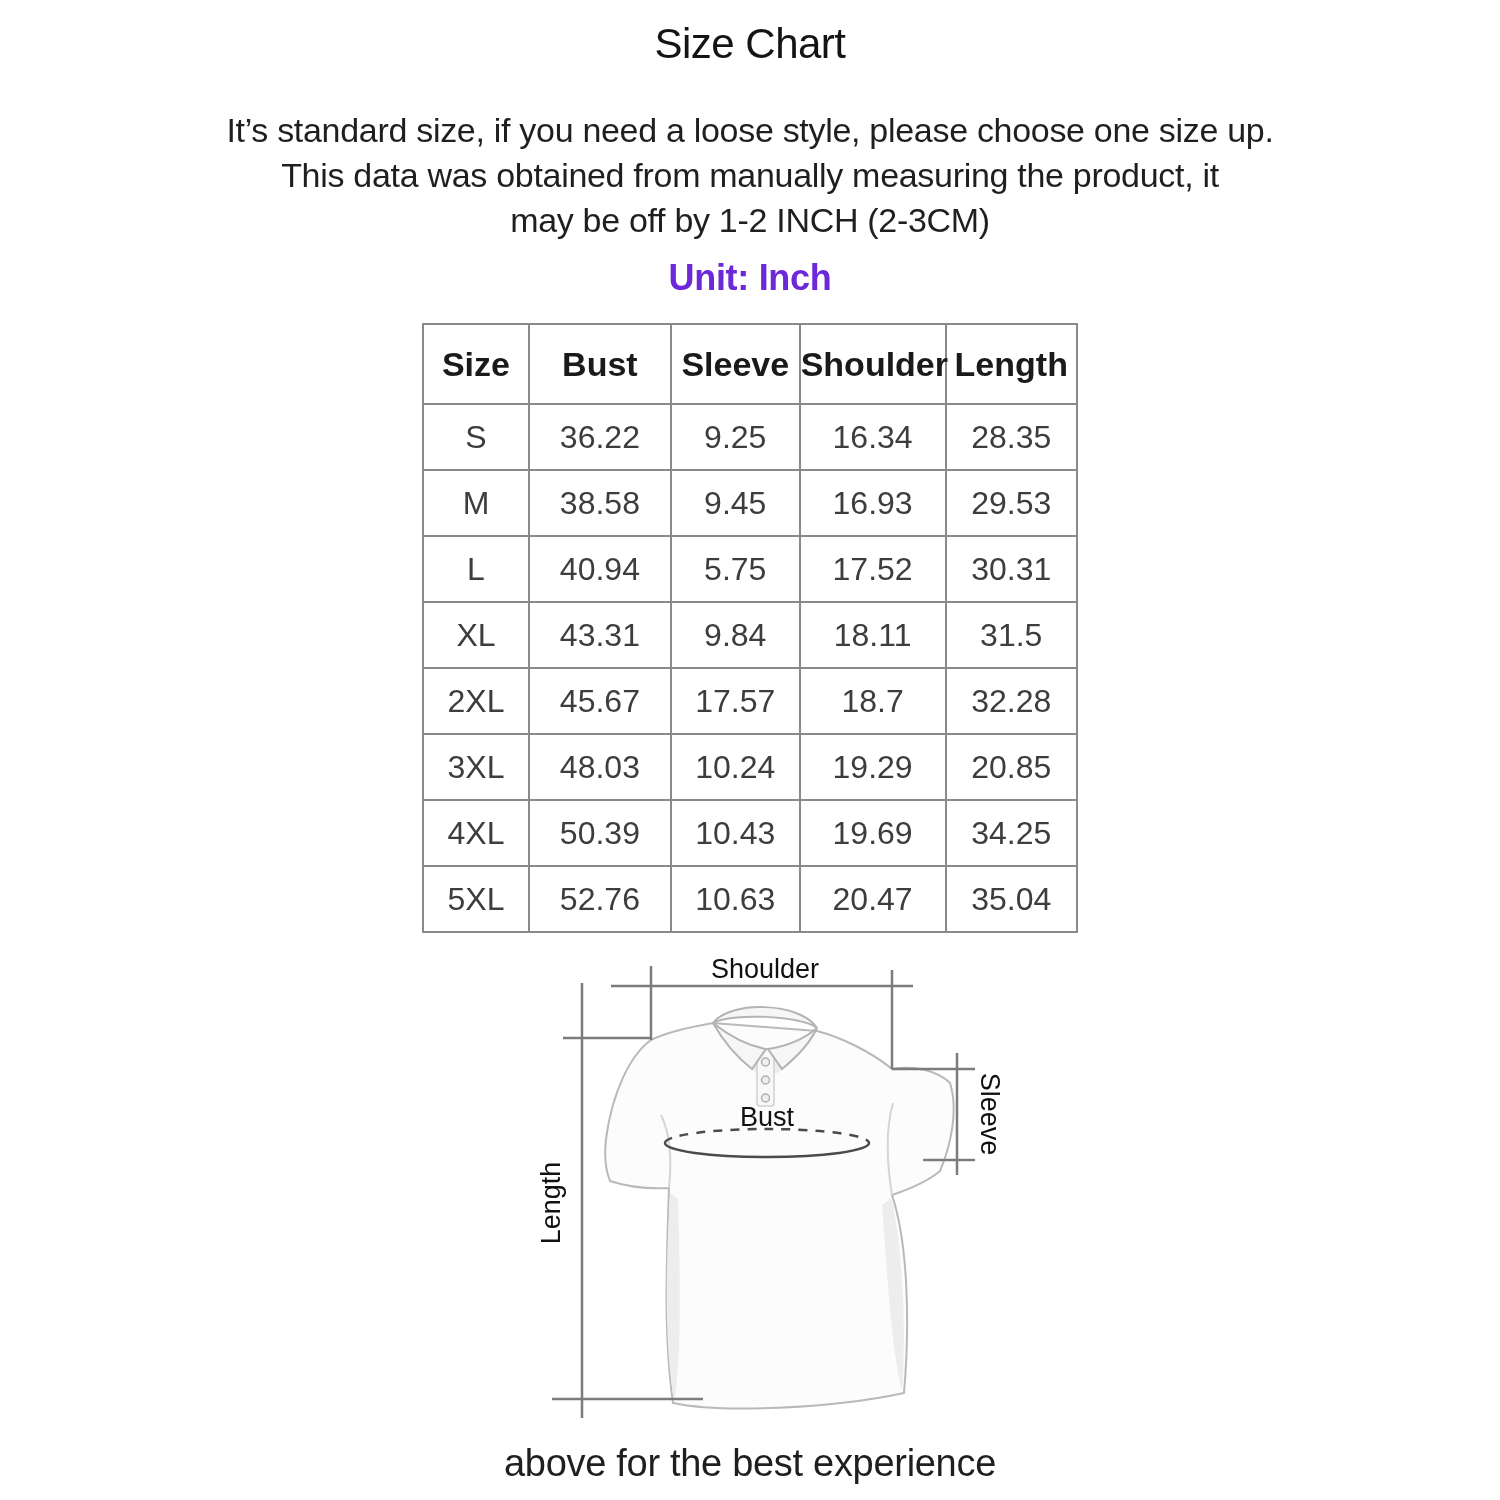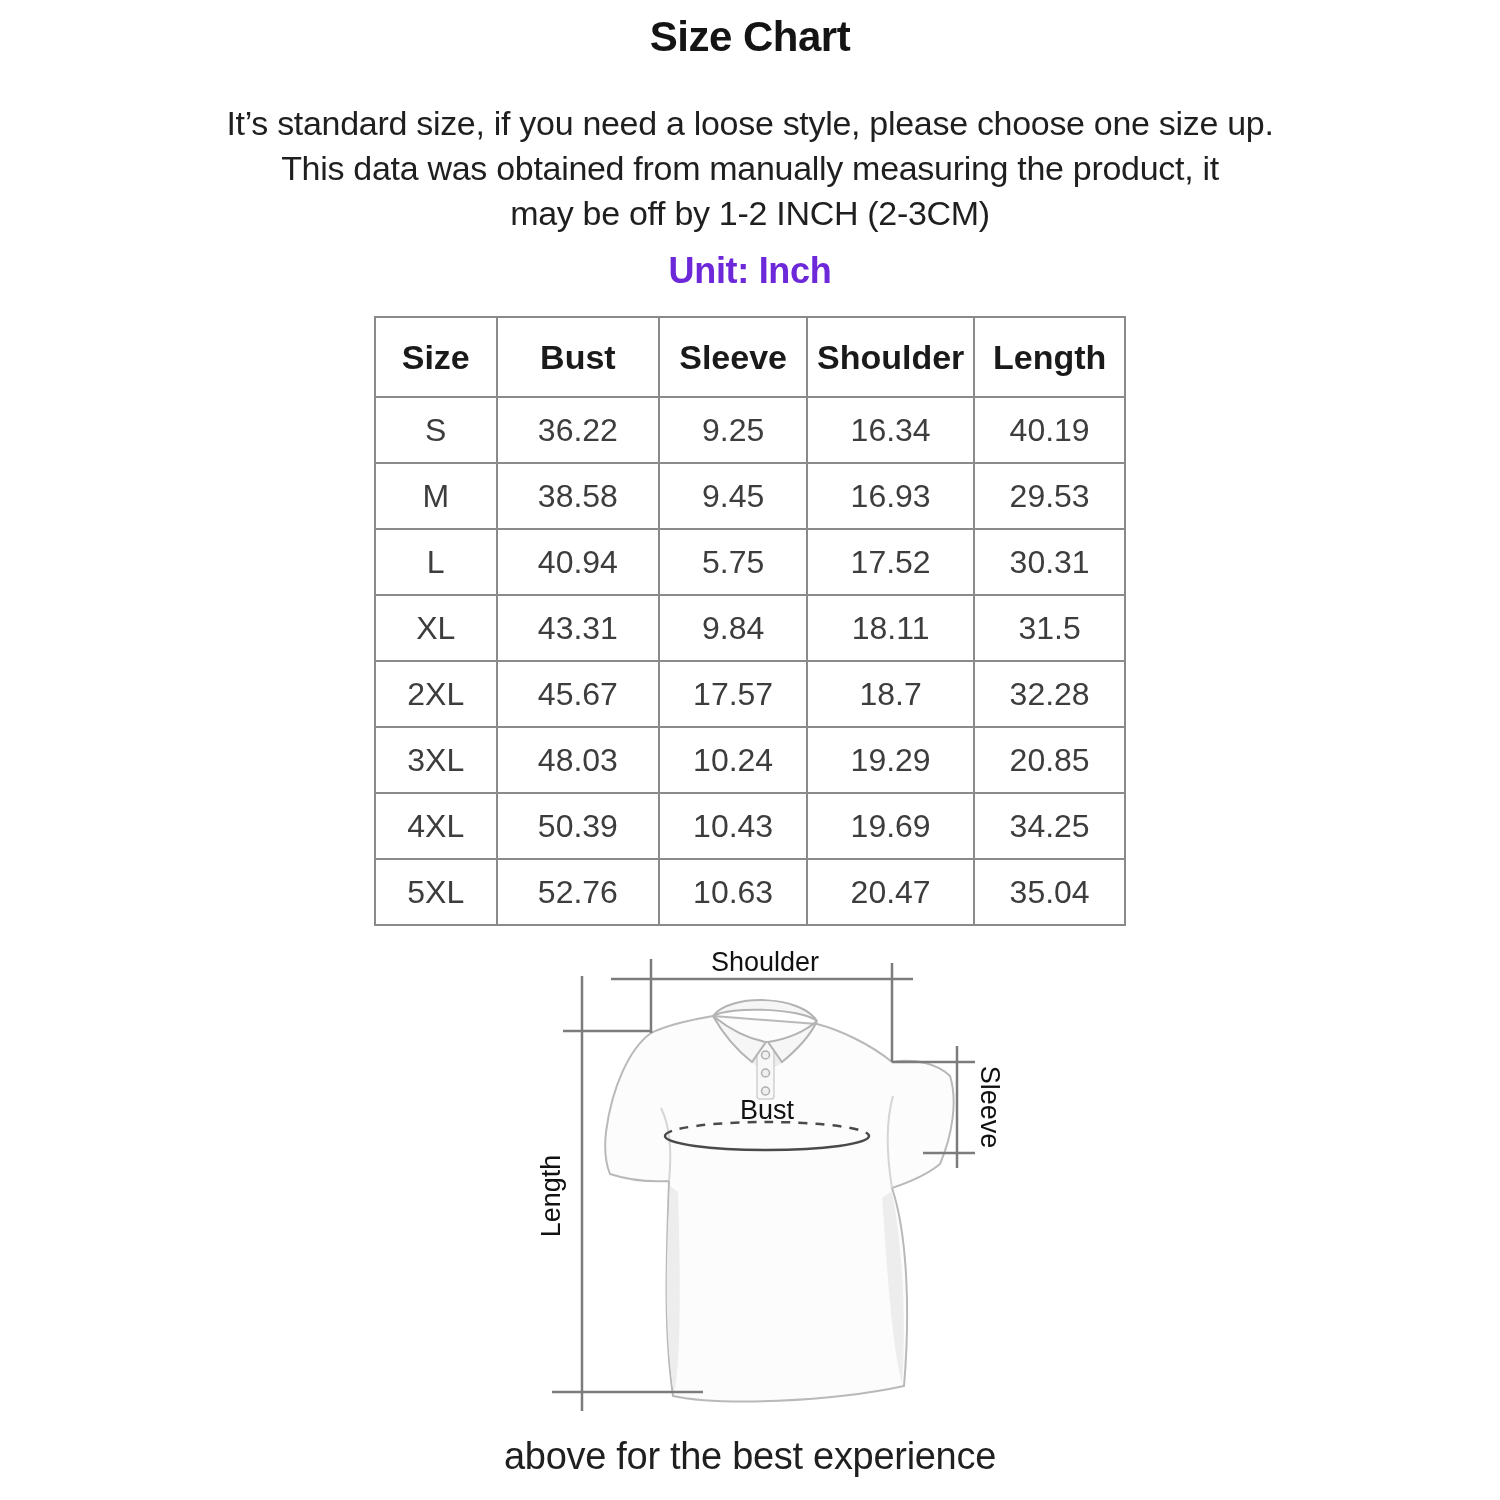--- a/index.html
+++ b/index.html
@@ -4,37 +4,37 @@
 <style>
   html,body{margin:0;padding:0;background:#ffffff;}
   body{
     width:1500px;height:1500px;overflow:hidden;
     font-family:"Liberation Sans","DejaVu Sans",sans-serif;
     color:#1c1c1c;
   }
   .page{width:1500px;height:1500px;position:relative;text-align:center;}
 
   .title{
-    margin:1px;padding-top:12px;
-    font-size:42px;font-weight:700;letter-spacing:-0.5px;color:#141414;
+    margin:8px;padding-top:12px;
+    font-size:42px;font-weight:400;letter-spacing:-0.5px;color:#141414;
   }
   .subtitle{margin-top:40px;}
   .subtitle .line{
     font-size:34px;line-height:45px;letter-spacing:-0.3px;
     white-space:nowrap;color:#1f1f1f;
   }
   .unit{
     margin:0;margin-top:14px;
     font-size:36px;font-weight:700;letter-spacing:-0.3px;color:#6d28d9;
   }
 
   table.size-table{
     border-collapse:collapse;
     margin:24px auto 4px auto;
-    width:752px;
+    width:656px;
     table-layout:fixed;
   }
   .size-table th,.size-table td{
     border:2px solid #8a8a8a;
     text-align:center;
     vertical-align:middle;
     padding:0;
   }
   .size-table th{
     height:78px;
@@ -104,21 +104,21 @@
         <th>Shoulder</th>
         <th>Length</th>
       </tr>
     </thead>
     <tbody>
       <tr>
         <td>S</td>
         <td>36.22</td>
         <td>9.25</td>
         <td>16.34</td>
-        <td>40.19</td>
+        <td>28.35</td>
       </tr>
       <tr>
         <td>M</td>
         <td>38.58</td>
         <td>9.45</td>
         <td>16.93</td>
         <td>29.53</td>
       </tr>
       <tr>
         <td>L</td>

